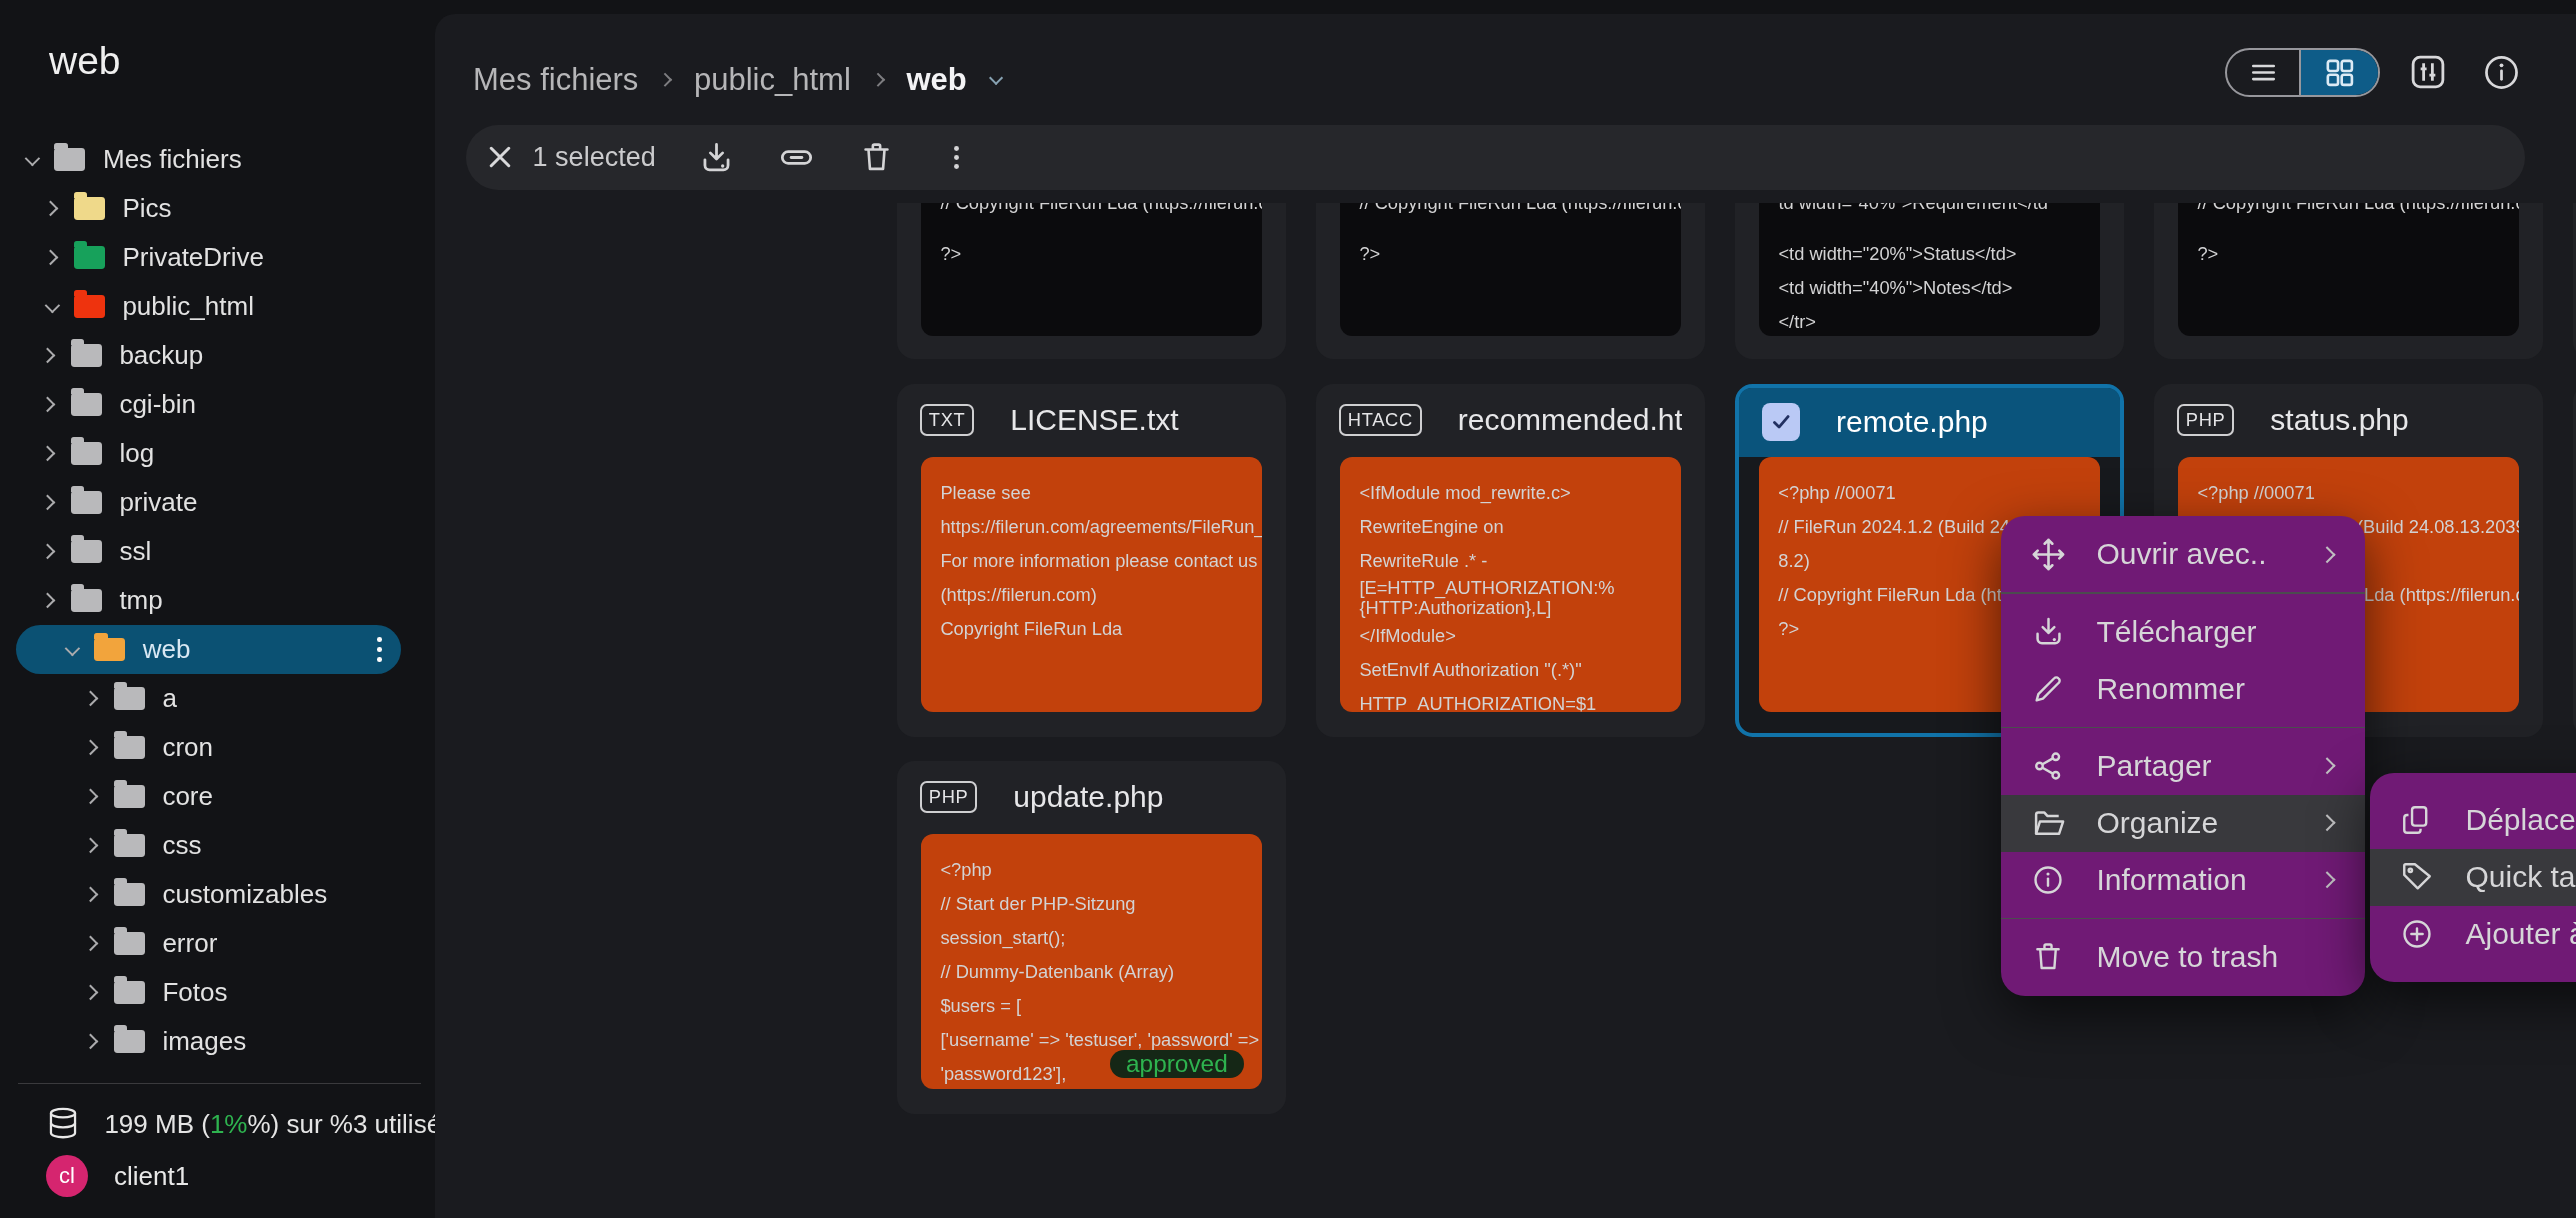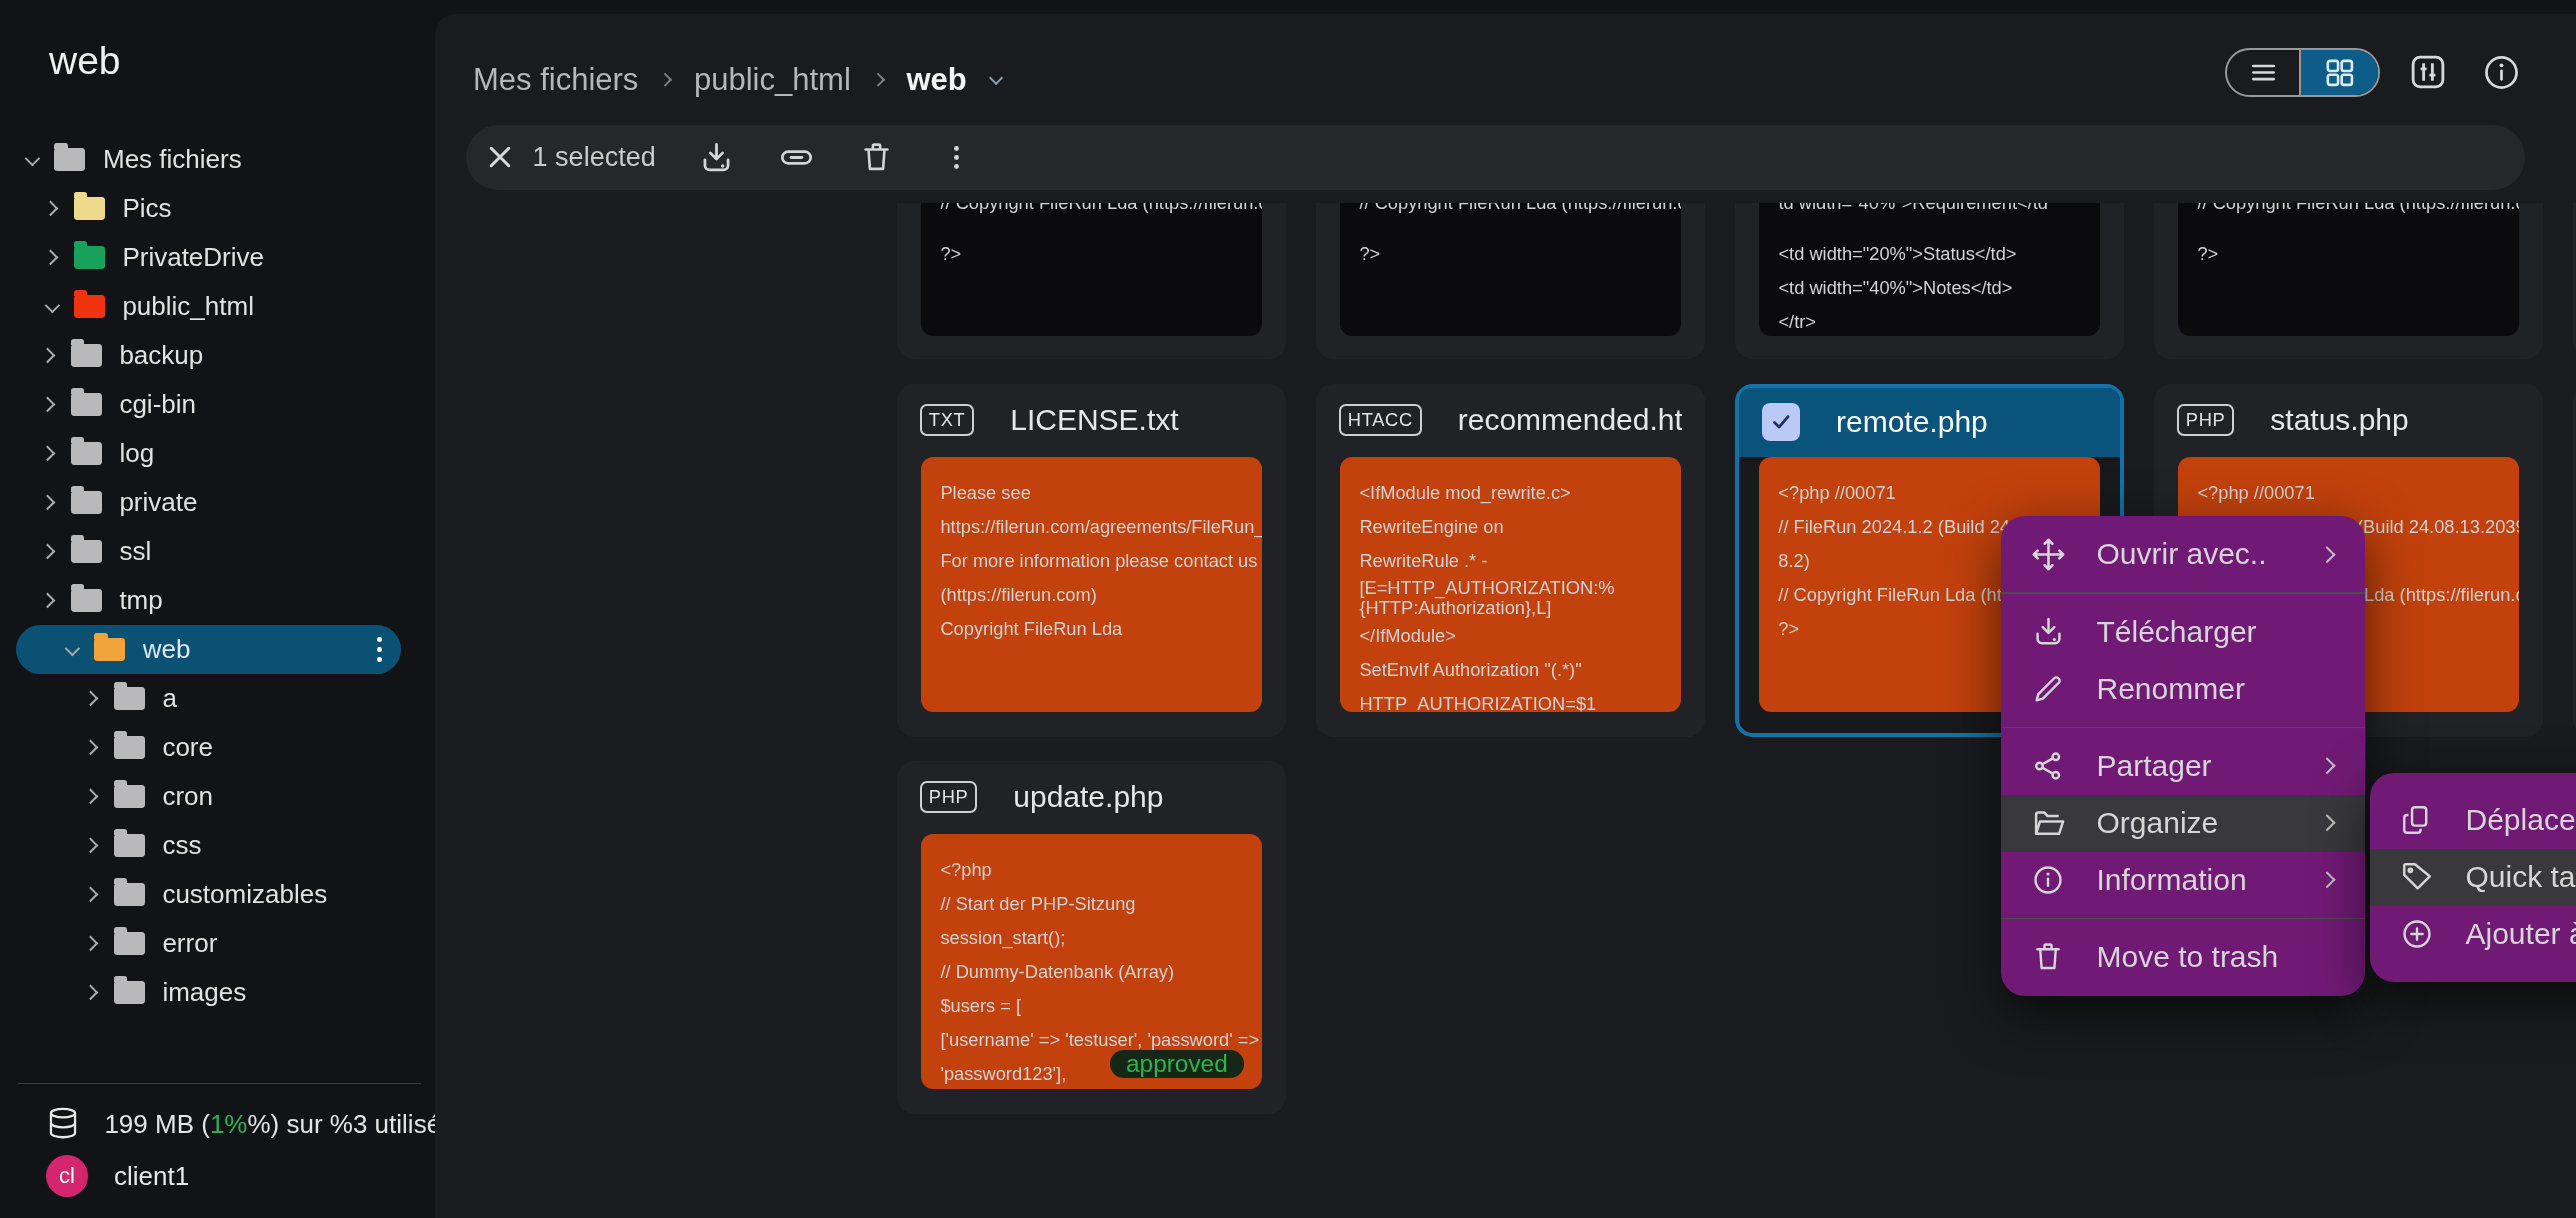--- a/index.html
+++ b/index.html
@@ -177,41 +177,46 @@
           </span>
       </div>
       <div class="trow lv3">
         <span class="chev"></span>
         <span class="folder f-gray"></span>
         <span class="tlabel">a</span>
       </div>
       <div class="trow lv3">
         <span class="chev"></span>
         <span class="folder f-gray"></span>
+        <span class="tlabel">cron</span>
+      </div>
+      <div class="trow lv3">
+        <span class="chev"></span>
+        <span class="folder f-gray"></span>
         <span class="tlabel">core</span>
       </div>
       <div class="trow lv3">
         <span class="chev"></span>
         <span class="folder f-gray"></span>
-        <span class="tlabel">cron</span>
-      </div>
-      <div class="trow lv3">
-        <span class="chev"></span>
-        <span class="folder f-gray"></span>
         <span class="tlabel">css</span>
       </div>
       <div class="trow lv3">
         <span class="chev"></span>
         <span class="folder f-gray"></span>
         <span class="tlabel">customizables</span>
       </div>
       <div class="trow lv3">
         <span class="chev"></span>
         <span class="folder f-gray"></span>
         <span class="tlabel">error</span>
+      </div>
+      <div class="trow lv3">
+        <span class="chev"></span>
+        <span class="folder f-gray"></span>
+        <span class="tlabel">Fotos</span>
       </div>
       <div class="trow lv3">
         <span class="chev"></span>
         <span class="folder f-gray"></span>
         <span class="tlabel">images</span>
       </div>
     </div>
 
     <div class="sdiv"></div>
 

